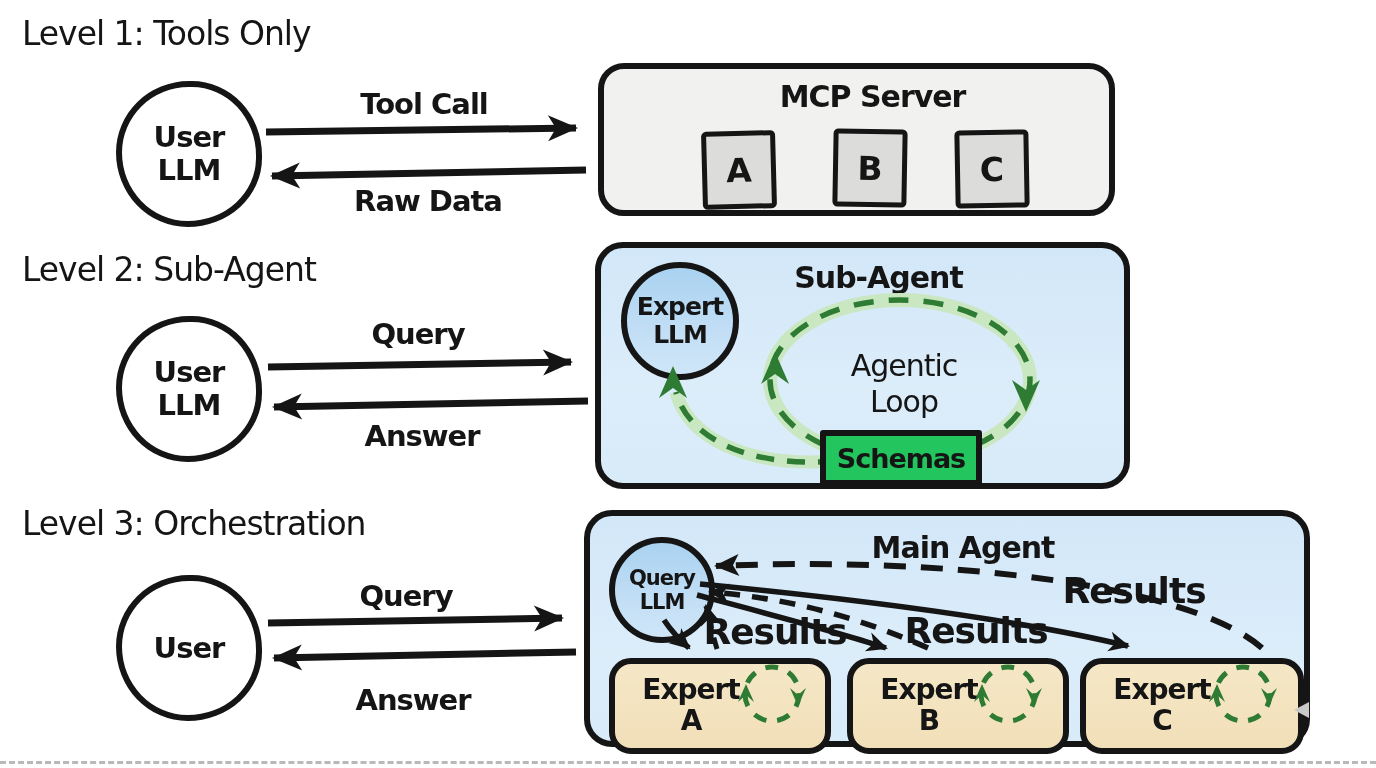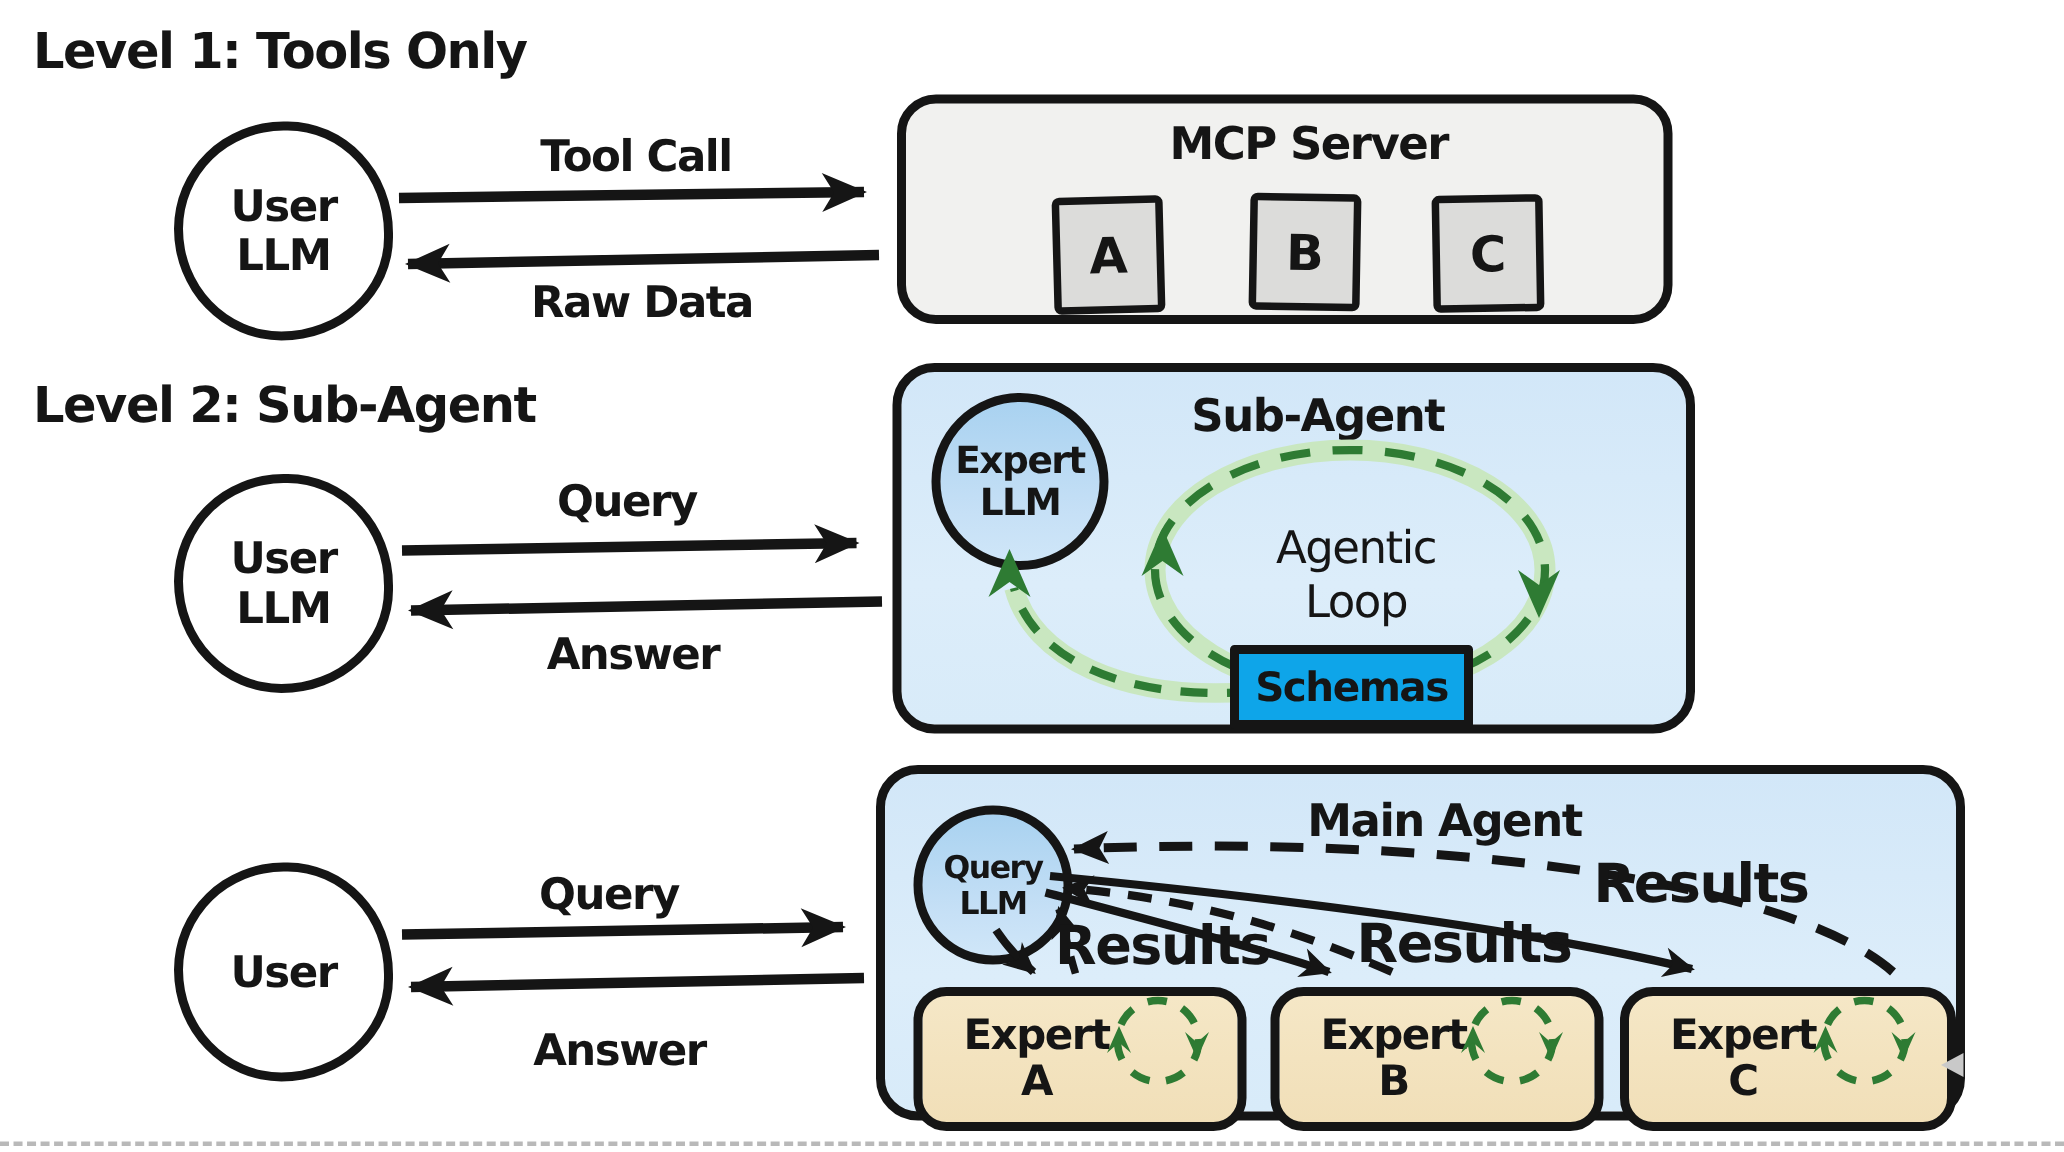--- a/index.html
+++ b/index.html
@@ -4,21 +4,21 @@
 <style>
   html,body{margin:0;padding:0;background:#fff;}
   #stage{
     position:relative;width:1376px;height:768px;background:#ffffff;overflow:hidden;
     font-family:"DejaVu Sans","Liberation Sans",sans-serif;color:#151515;
   }
   .abs{position:absolute;}
   .layer{position:absolute;left:0;top:0;width:1376px;height:768px;}
   svg.layer{pointer-events:none;}
 
-  .lvl-title{font-size:33px;font-weight:700;letter-spacing:-1px;white-space:nowrap;}
+  .lvl-title{font-size:33px;font-weight:400;letter-spacing:-1px;white-space:nowrap;}
 
   .actor{
     width:134px;height:134px;border:6px solid #151515;border-radius:51% 49% 52% 50%/50% 52% 48% 52%;
     background:#fff;display:flex;align-items:center;justify-content:center;text-align:center;
   }
   .actor .txt{font-size:29px;font-weight:800;line-height:33px;letter-spacing:-1px;}
 
   .flow-label{
     font-size:29px;font-weight:800;letter-spacing:-1px;white-space:nowrap;
     transform:translate(-50%,-50%);
@@ -45,21 +45,21 @@
   }
   .innercircle .txt{font-weight:800;letter-spacing:-1px;}
 
   .looptext{
     position:absolute;text-align:center;font-size:30px;font-weight:400;line-height:36px;letter-spacing:-1px;
     transform:translate(-50%,-50%);
   }
 
   .schemas{
     position:absolute;left:820px;top:430px;width:150px;height:44px;
-    background:#0ea5e9;border:6px solid #151515;border-radius:3px;
+    background:#22c55e;border:6px solid #151515;border-radius:3px;
     display:flex;align-items:center;justify-content:center;
   }
   .schemas .txt{font-size:27px;font-weight:800;letter-spacing:-1px;}
 
   .expertbox{
     position:absolute;top:142px;height:84px;width:210px;
     background:linear-gradient(180deg,#f5e7c6 0%,#f1dfb8 100%);
     border:6px solid #151515;border-radius:22px;
   }
   .expertbox .etxt{
@@ -220,20 +220,21 @@
     <div class="abs flow-label" style="left:424px;top:104px;">Tool Call</div>
     <div class="abs flow-label" style="left:428px;top:201px;">Raw Data</div>
 
     <div class="abs lvl-title" style="left:22px;top:250px;">Level 2: Sub-Agent</div>
     <div class="abs flow-label" style="left:418px;top:334px;">Query</div>
     <div class="abs flow-label" style="left:422px;top:436px;">Answer</div>
     <div class="schemas">
       <span class="txt">Schemas</span>
     </div>
 
+    <div class="abs lvl-title" style="left:22px;top:504px;">Level 3: Orchestration</div>
     <div class="abs flow-label" style="left:406px;top:596px;">Query</div>
     <div class="abs flow-label" style="left:413px;top:700px;">Answer</div>
 
     <div class="results-label" style="left:775px;top:631px;">Results</div>
     <div class="results-label" style="left:976px;top:630px;">Results</div>
     <div class="results-label" style="left:1134px;top:590px;">Results</div>
 
     <div class="bottom-line"></div>
     <div class="gray-artifact"></div>
   </div>

